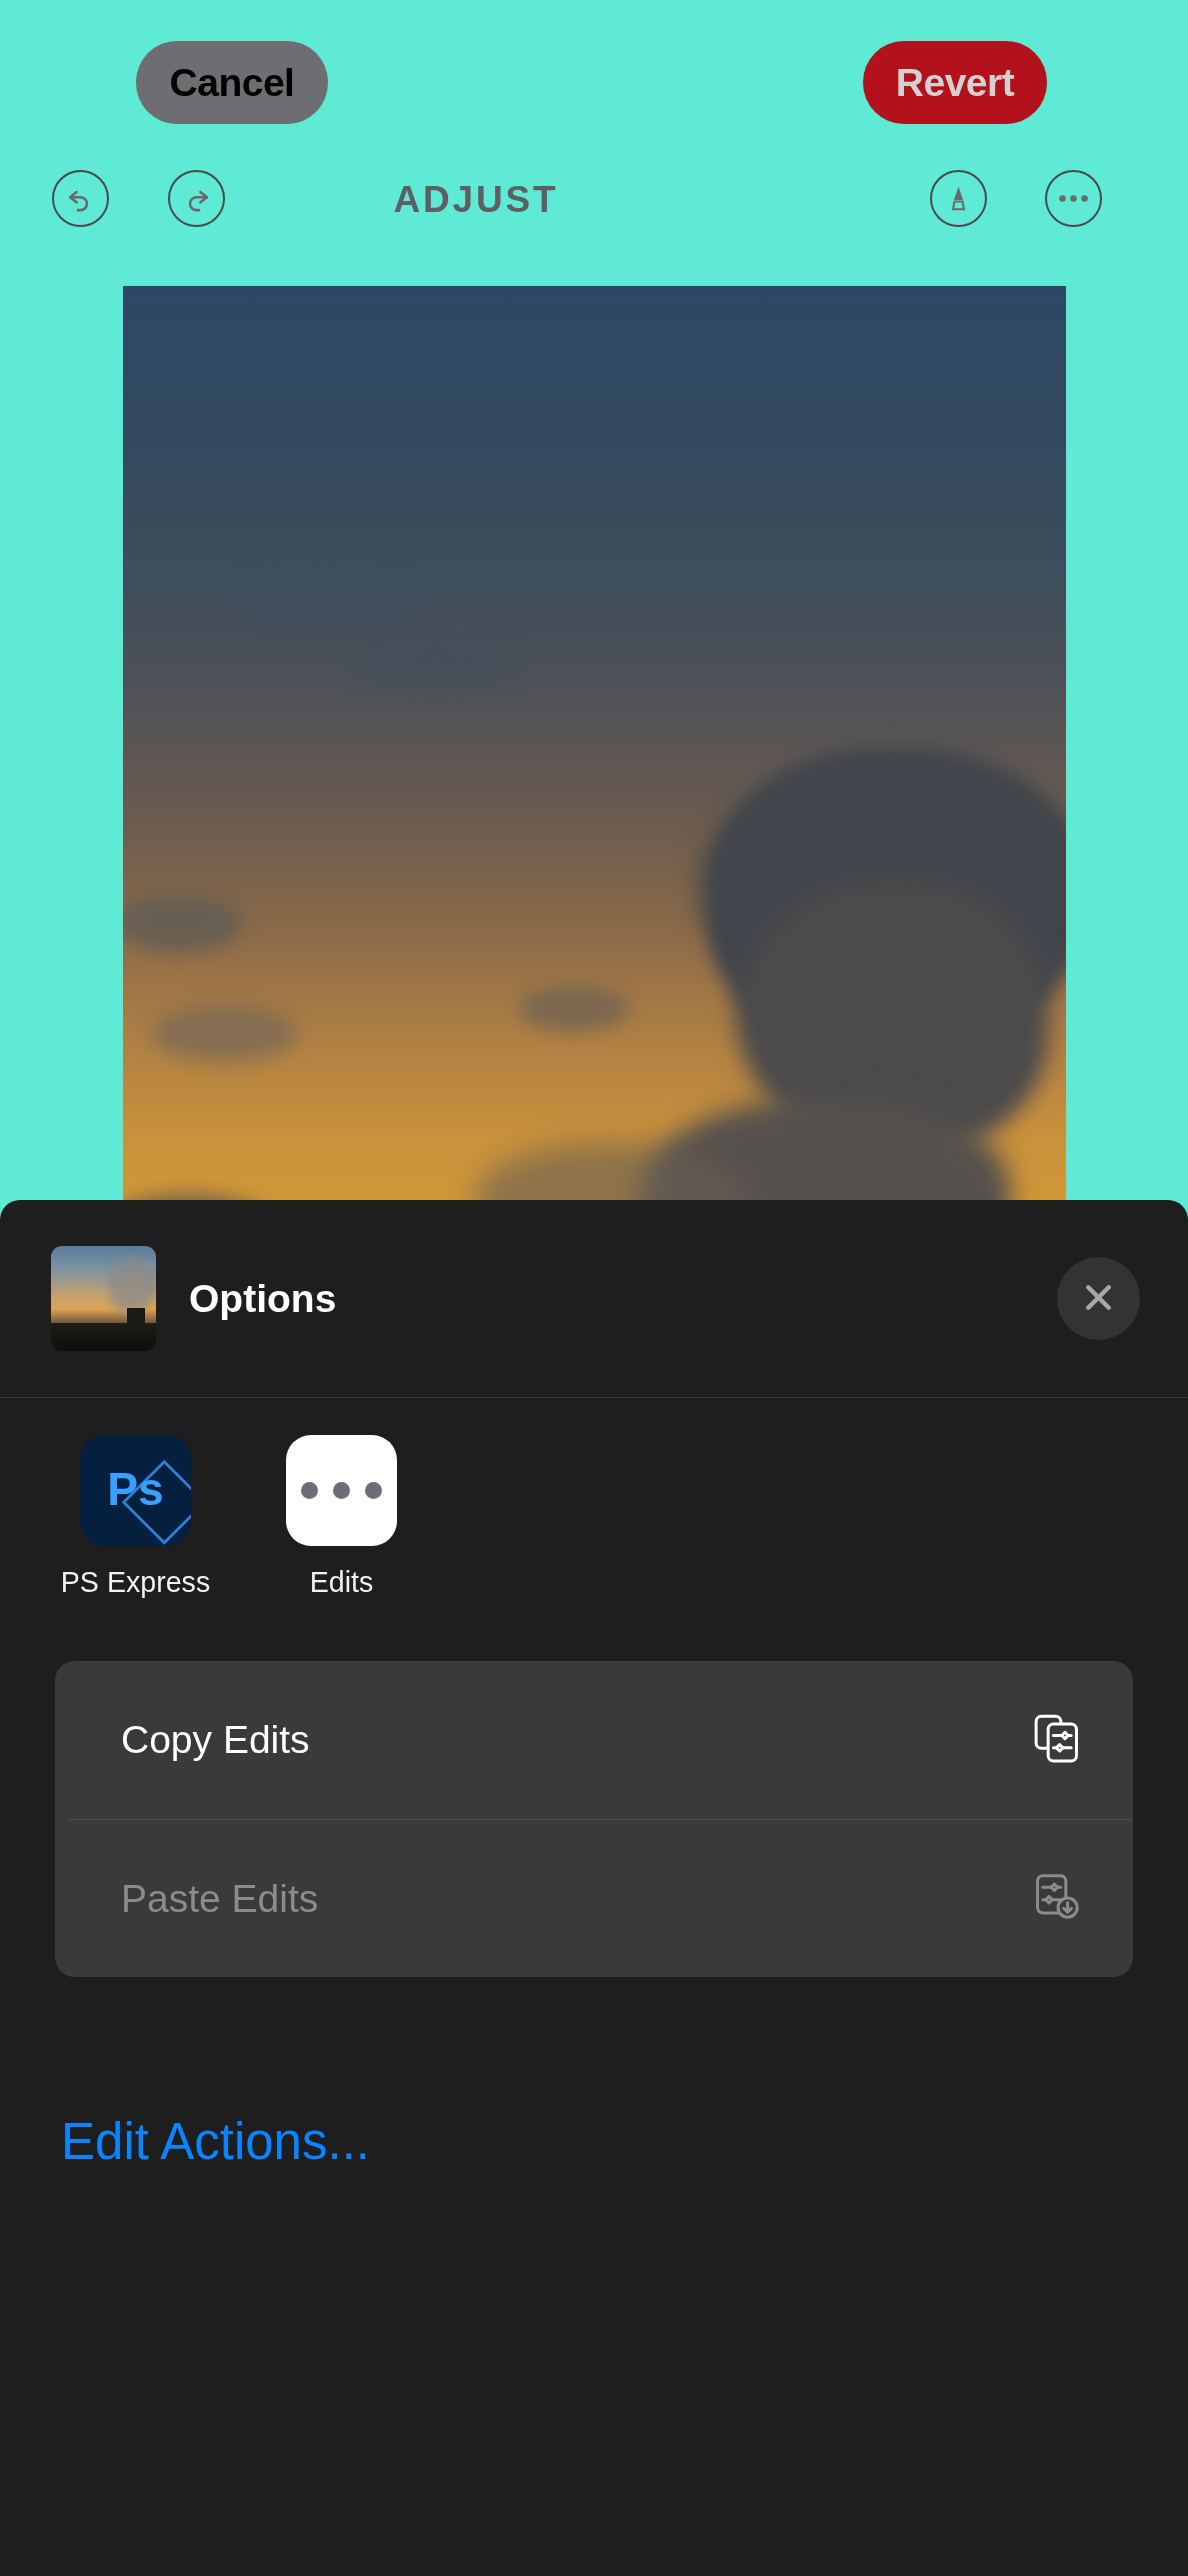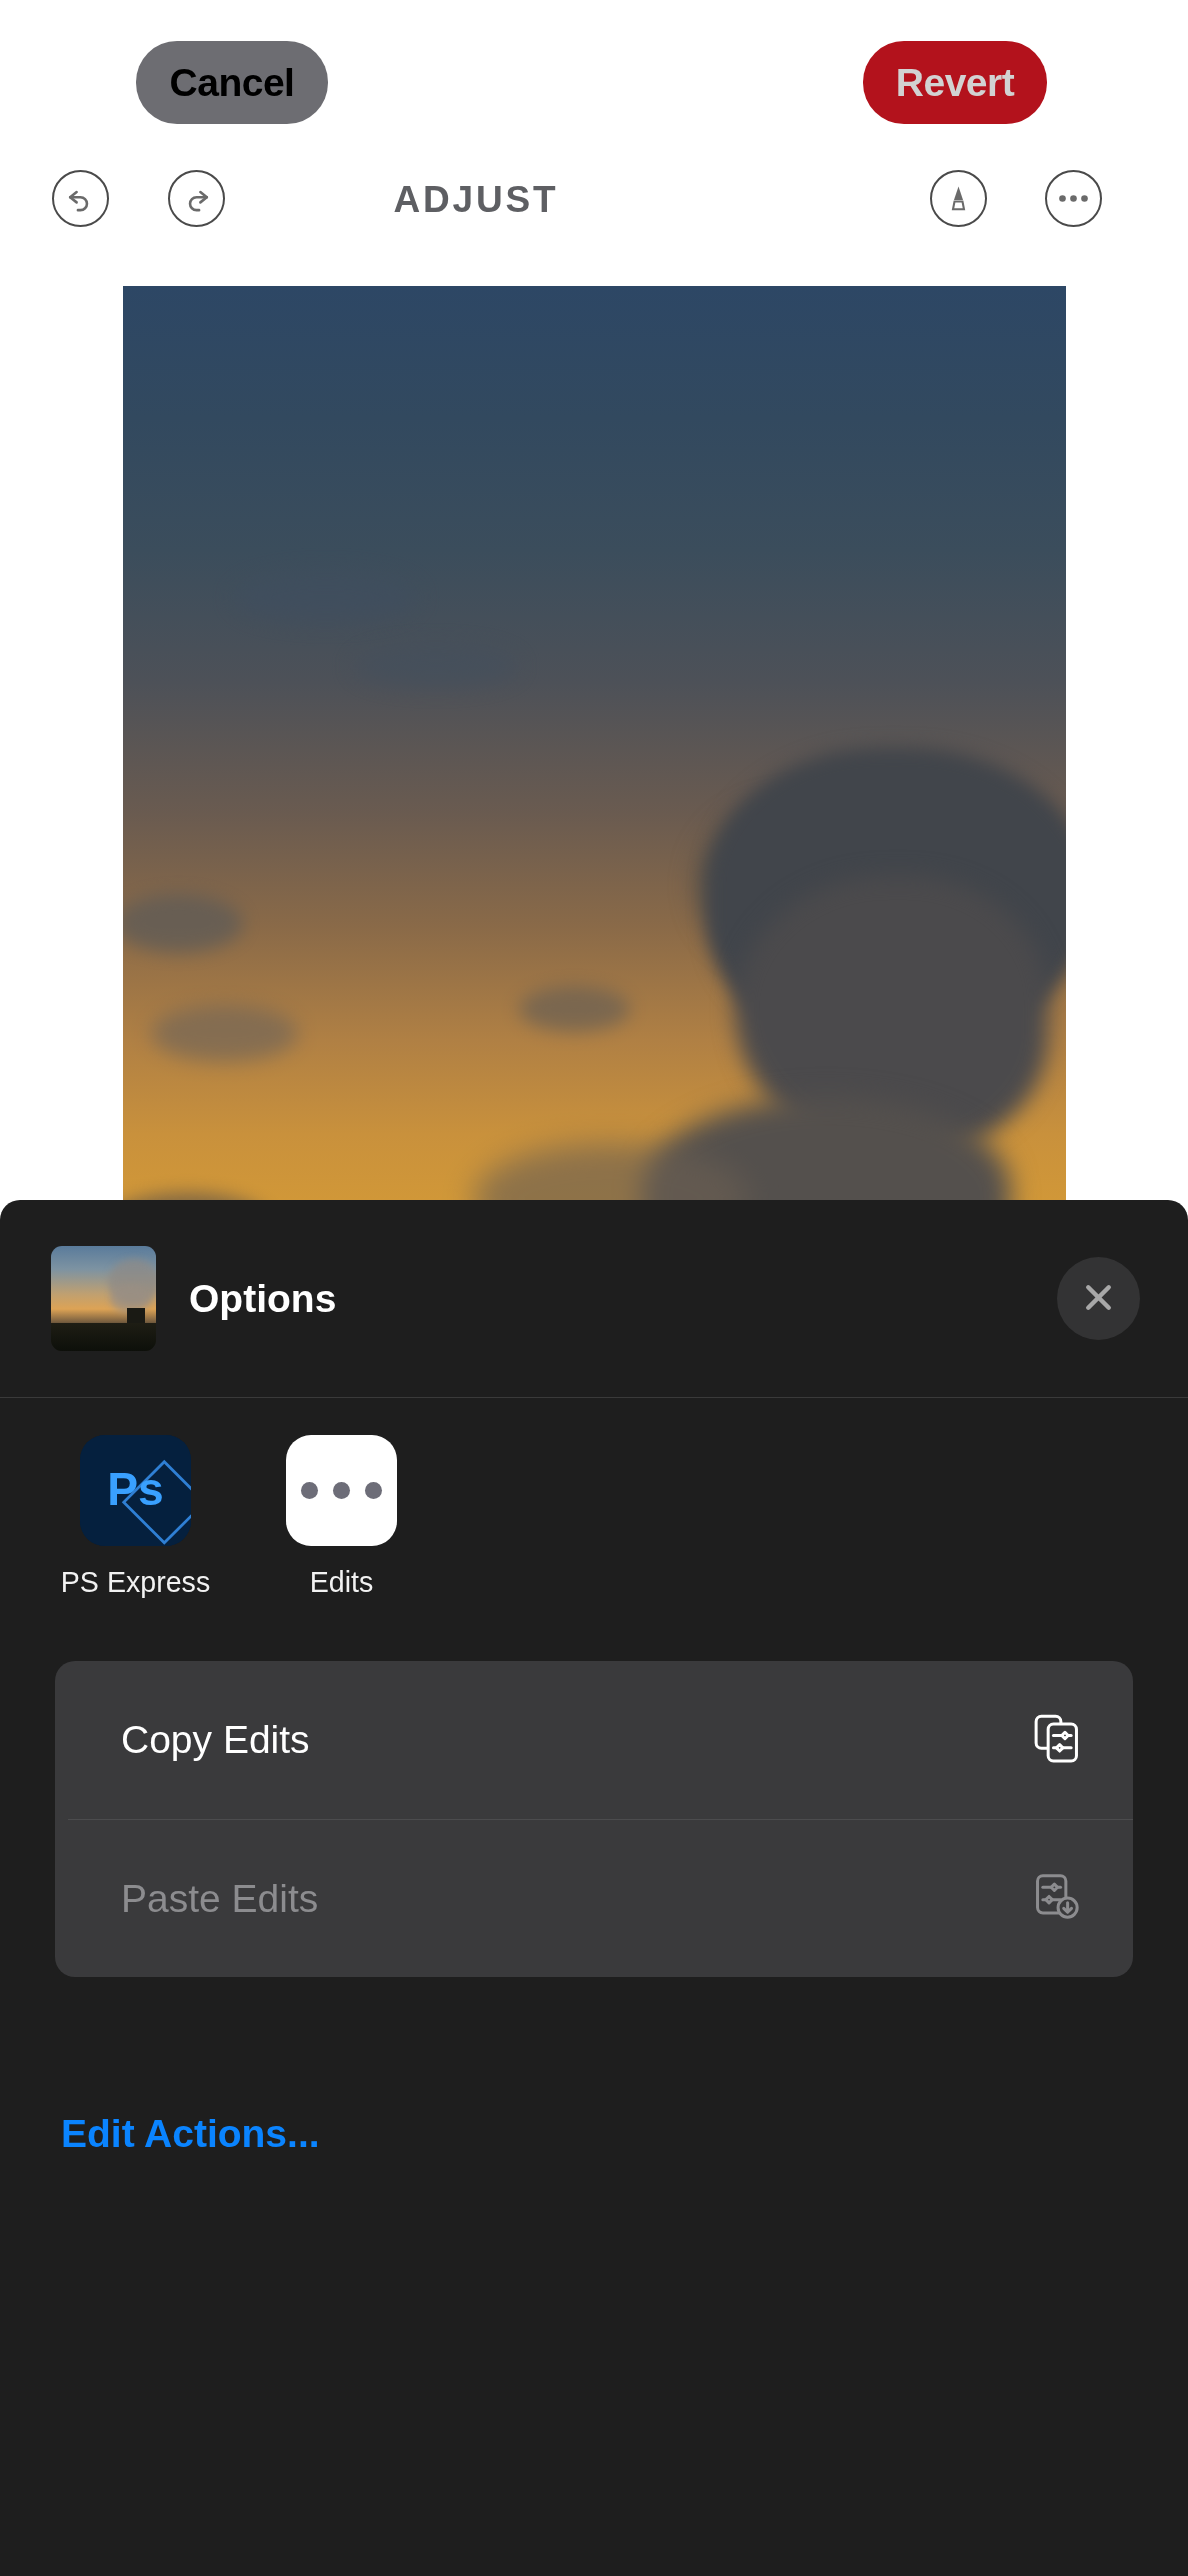--- a/index.html
+++ b/index.html
@@ -2,21 +2,21 @@
 <html style="font-size:14.7px"><head>
 <meta charset="utf-8">
 <style>
   * { margin:0; padding:0; box-sizing:border-box; }
   html, body {
     width:1188px; height:2576px;
     background:#000;
     font-family:"Liberation Sans", sans-serif;
     overflow:hidden;
   }
-  #screen { position:relative; width:1188px; height:2576px; background:#ffffff; }
+  #screen { position:relative; width:1188px; height:2576px; background:#5eead4; }
 
   
   .top-bar { position:absolute; top:0; left:0; width:1188px; height:166px; }
   .pill {
     position:absolute; top:41px; height:83px;
     border-radius:41px; border:none;
     display:flex; align-items:center; justify-content:center;
     font-size:39px; font-weight:700; letter-spacing:-0.5px;
     cursor:pointer; padding:0 31px;
   }
@@ -158,21 +158,21 @@
     padding:0 53px; cursor:pointer;
   }
   .action-row + .action-row { border-top:1.4px solid #4c4c4e; }
   .action-label { font-size:39px; font-weight:400; }
   .row-enabled .action-label { color:#fff; }
   .row-disabled .action-label { color:#8c8c8f; }
   .row-disabled { cursor:default; }
 
   .edit-actions-link {
     position:absolute; left:61px; top:912px;
-    color:#0a84ff; font-size:39px; font-weight:700; cursor:pointer;
+    color:#0a84ff; font-size:51px; font-weight:400; cursor:pointer;
   }
 
   .home-indicator {
     position:absolute; left:50%; transform:translateX(-50%);
     bottom:31px; width:396px; height:13px;
     border-radius:6.4px; background:#fff;
   }
 </style>
 </head>
 <body>

